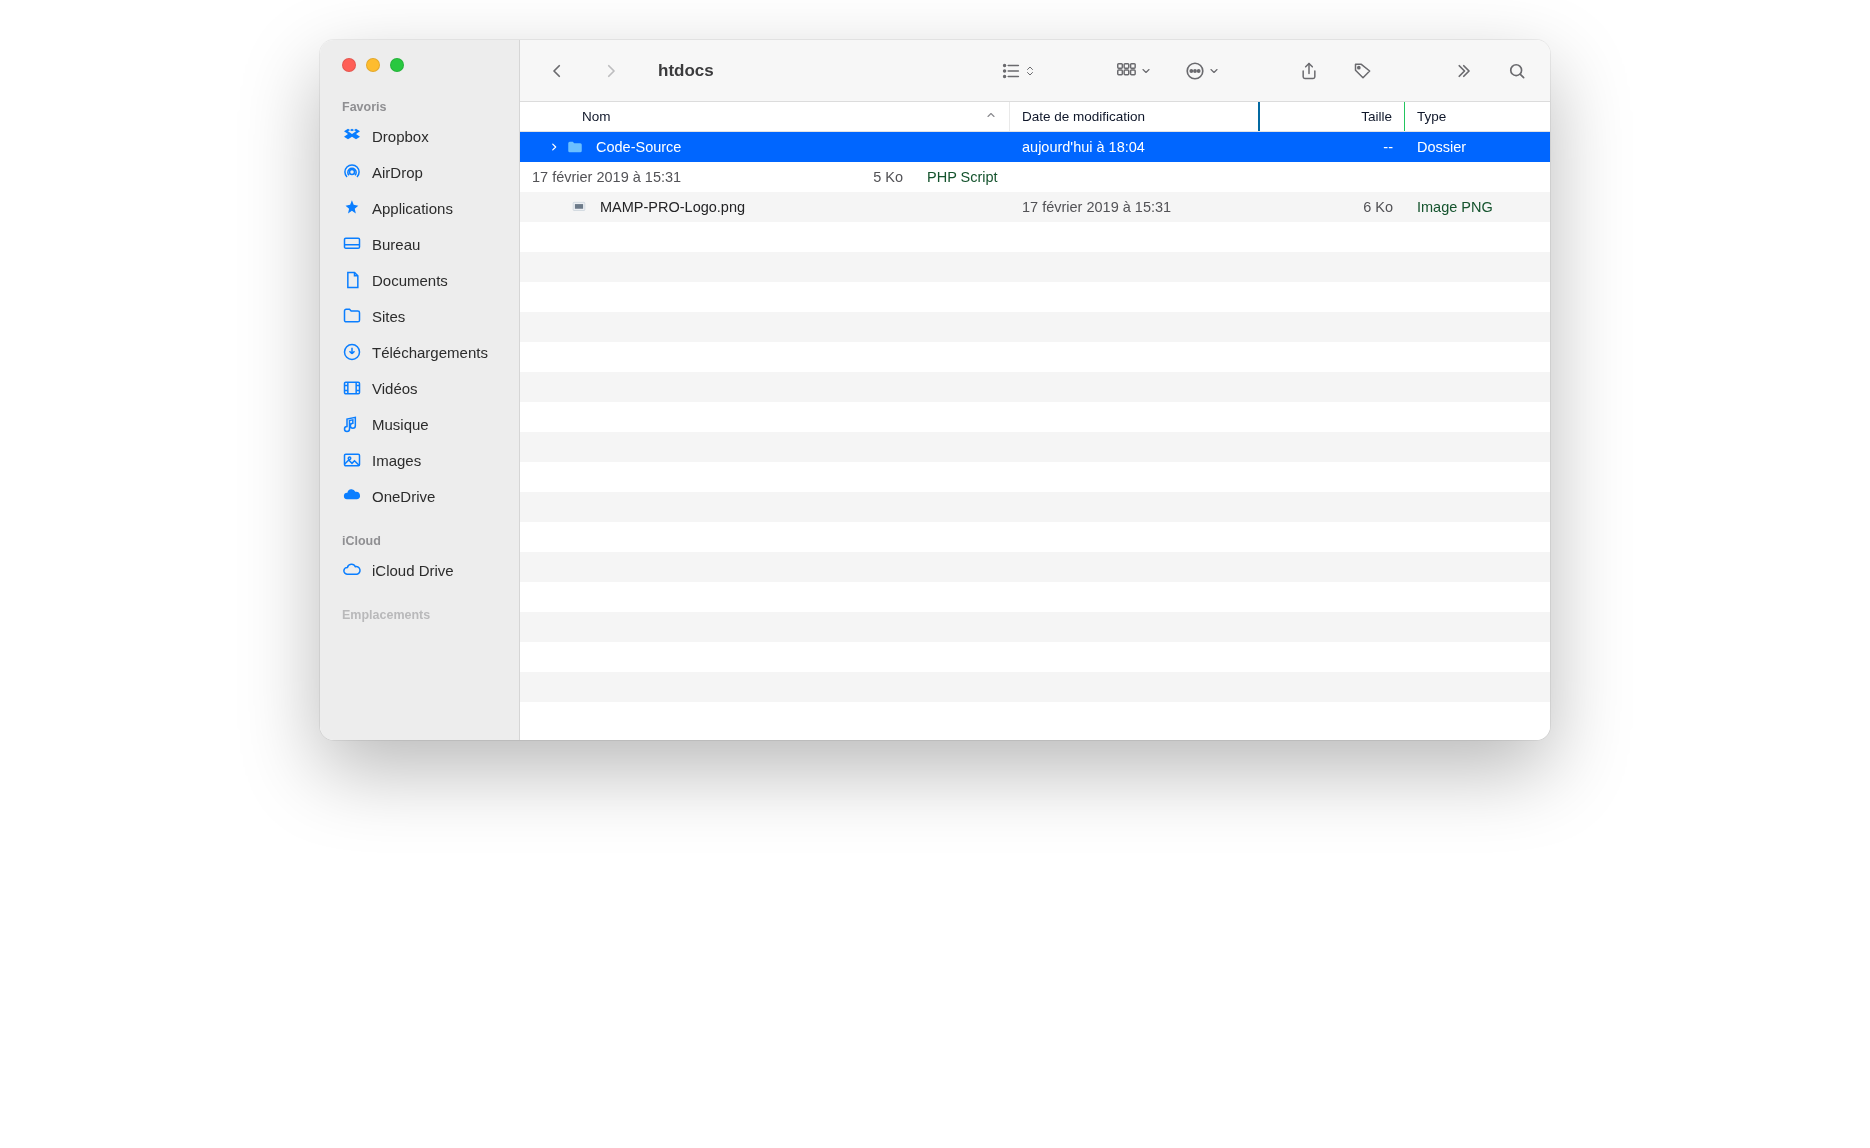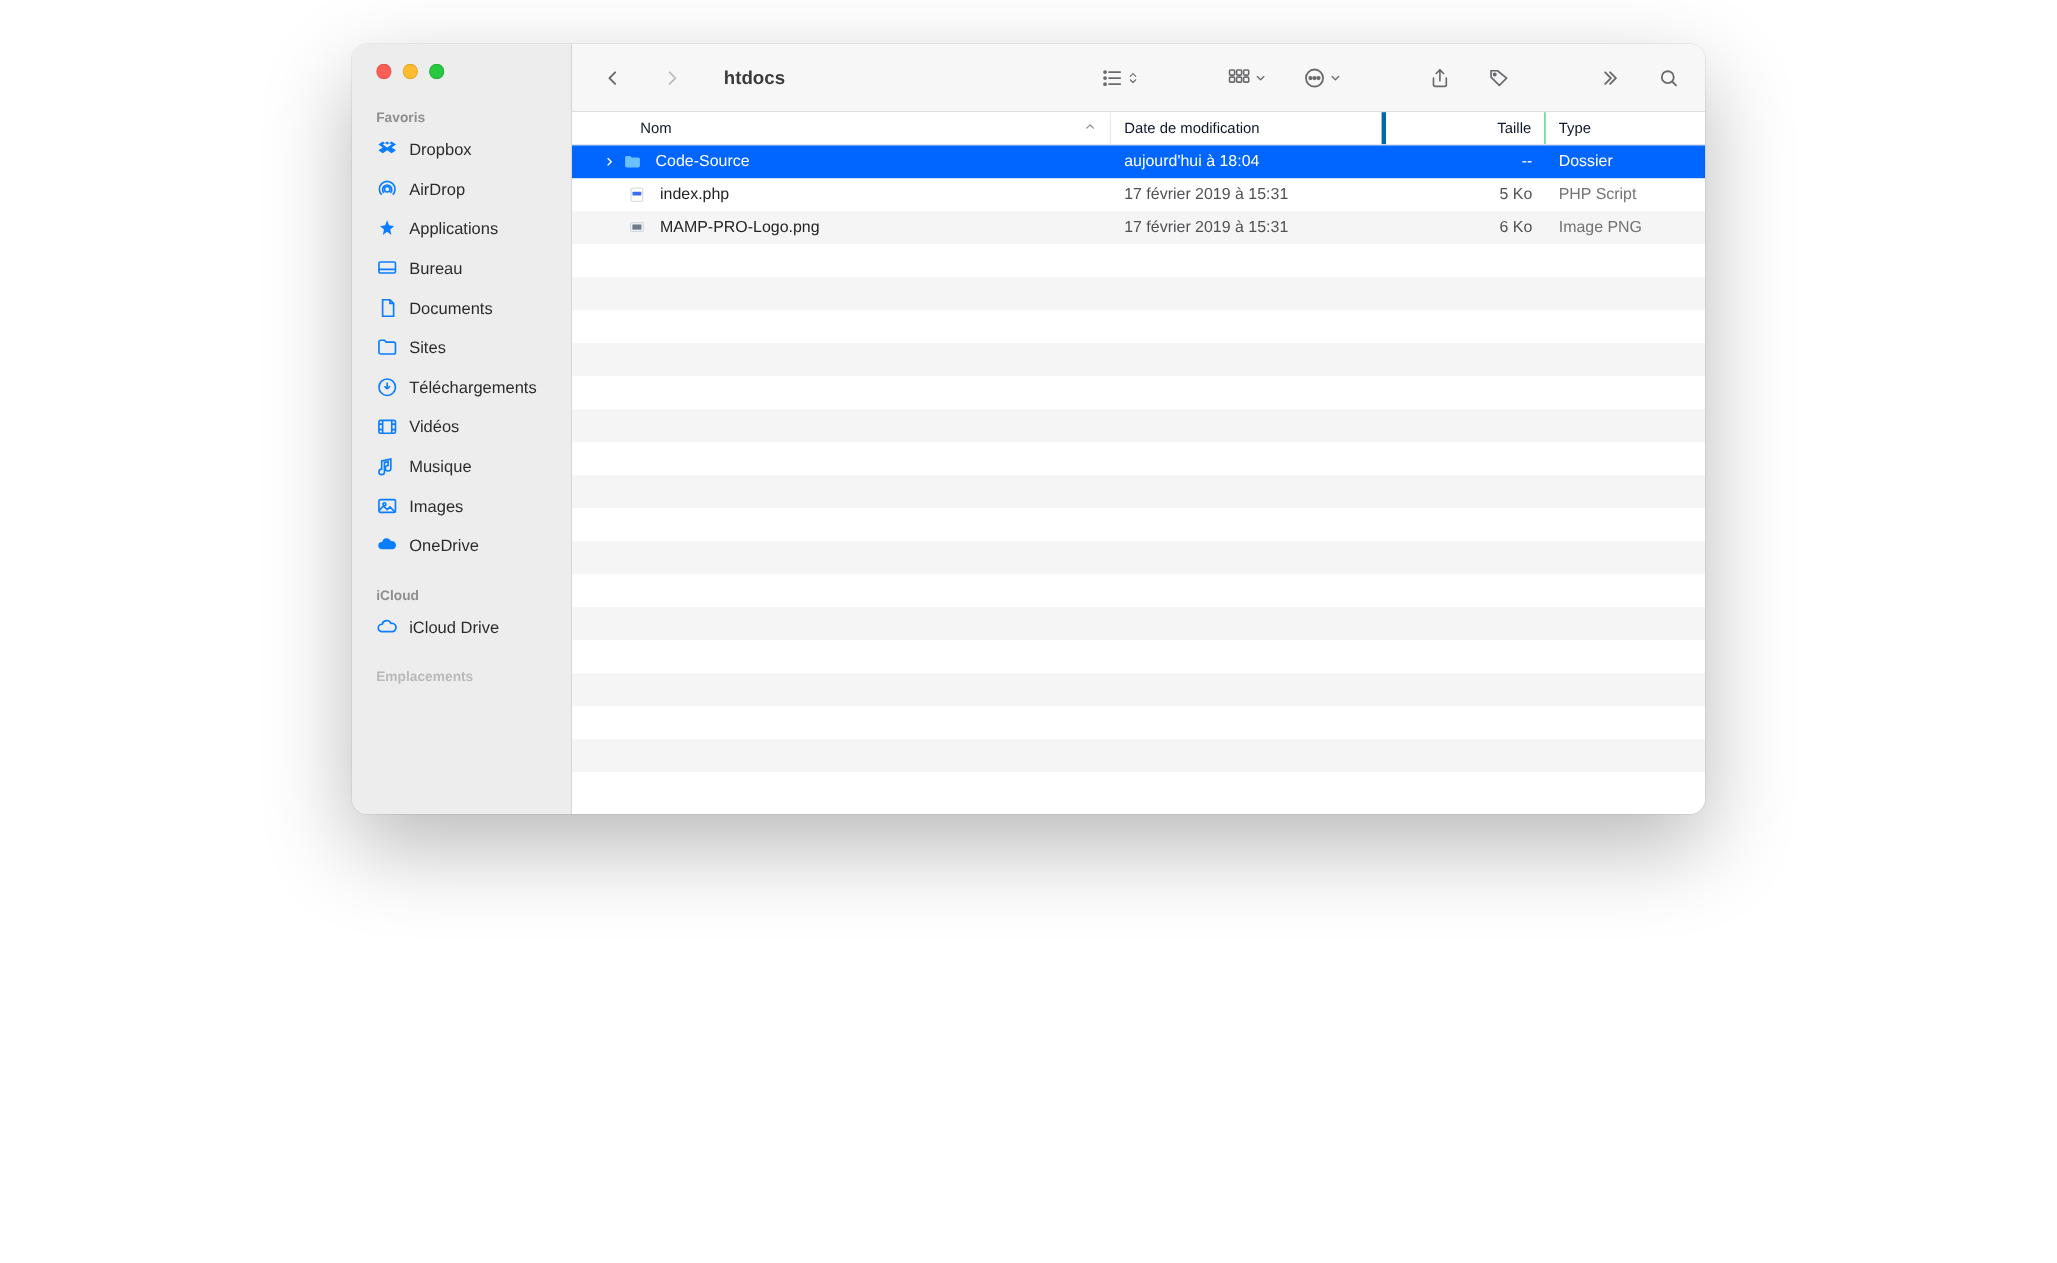--- a/index.html
+++ b/index.html
@@ -119,21 +119,21 @@
     color: #0f172a;
     background: #fff;
   }
   .col {
     display: flex;
     align-items: center;
     padding: 0 12px;
     height: 100%;
   }
   .col.name { flex: 1; padding-left: 62px; border-right: 1px solid #e9e9e9; justify-content: space-between;}
-  .col.date { width: 250px; border-right: 4px solid #0369a1;}
+  .col.date { width: 250px; border-right: 2px solid #0369a1;}
   .col.size { width: 145px; border-right: 1px solid #22c55e; justify-content: flex-end;}
   .col.type { width: 145px; }
 
   
   .file-list {
     flex: 1;
     overflow: auto;
     background: #fff;
   }
   .row {
@@ -143,21 +143,21 @@
     font-size: 14.5px;
     color: #242426;
   }
   .row.odd { background: #f5f5f5; }
   .row.selected { background: #0066ff; color: #fff; }
   .row.selected .cell { color: #fff; }
   .cell { padding: 0 12px; display: flex; align-items: center; height: 100%; }
   .cell.name { flex: 1; padding-left: 28px; gap: 6px; }
   .cell.date { width: 250px; color: #525256;}
   .cell.size { width: 145px; justify-content: flex-end; color: #525256;}
-  .cell.type { width: 145px; color: #737373;}
+  .cell.type { width: 145px; color: #14532d;}
   .row.selected .cell.date, .row.selected .cell.size, .row.selected .cell.type { color: #fff; }
   .disclosure {
     width: 12px; height: 12px;
     display: flex; align-items: center; justify-content: center;
   }
   .file-icon {
     width: 18px; height: 18px;
     display: flex; align-items: center; justify-content: center;
     margin-right: 6px;
     flex-shrink: 0;
@@ -436,30 +436,20 @@
               </svg>
           </span>
           <span>Code-Source</span>
         </div>
         <div class="cell date">aujourd'hui à 18:04</div>
         <div class="cell size">--</div>
         <div class="cell type">Dossier</div>
       </div>
 
       <div class="row">
-        <div class="cell name">
-          <span class="indent-spacer"></span>
-          <span class="file-icon">
-            <svg viewBox="0 0 24 24" width="16" height="16">
-                <rect x="4" y="3" width="16" height="18" rx="1.5" fill="#fff" stroke="#bfc9d4" stroke-width="1"></rect>
-                <rect x="6" y="8" width="12" height="5" rx="1" fill="#3b6ef2"></rect>
-              </svg>
-          </span>
-          <span>index.php</span>
-        </div>
         <div class="cell date">17 février 2019 à 15:31</div>
         <div class="cell size">5 Ko</div>
         <div class="cell type">PHP Script</div>
       </div>
 
       <div class="row odd">
         <div class="cell name">
           <span class="indent-spacer"></span>
           <span class="file-icon">
             <svg viewBox="0 0 24 24" width="18" height="14">

